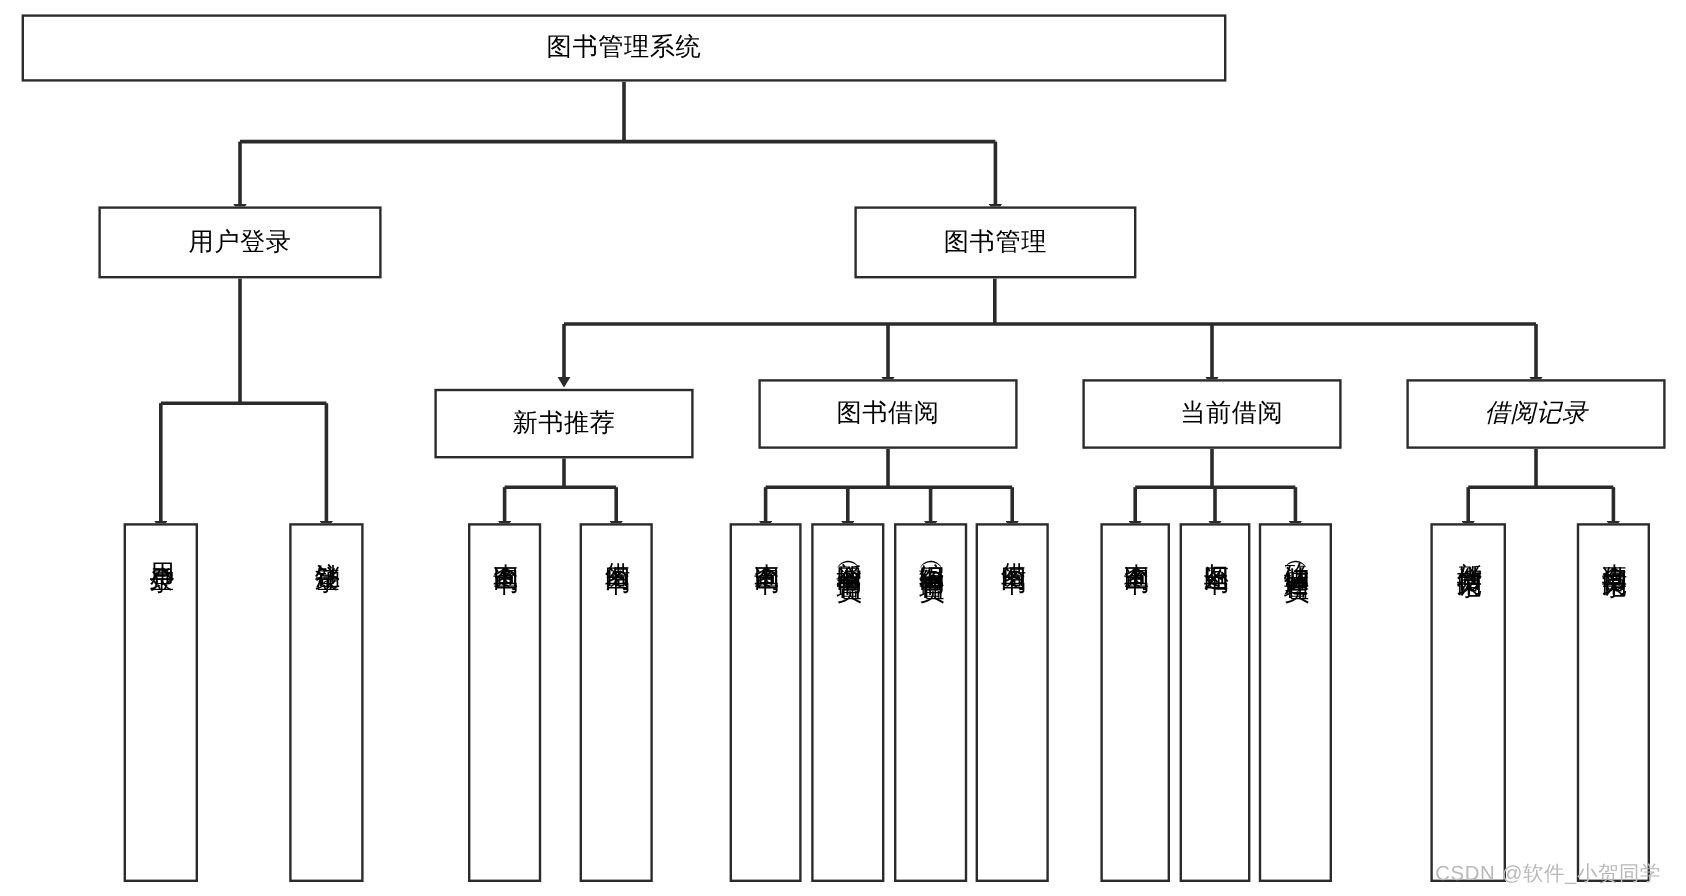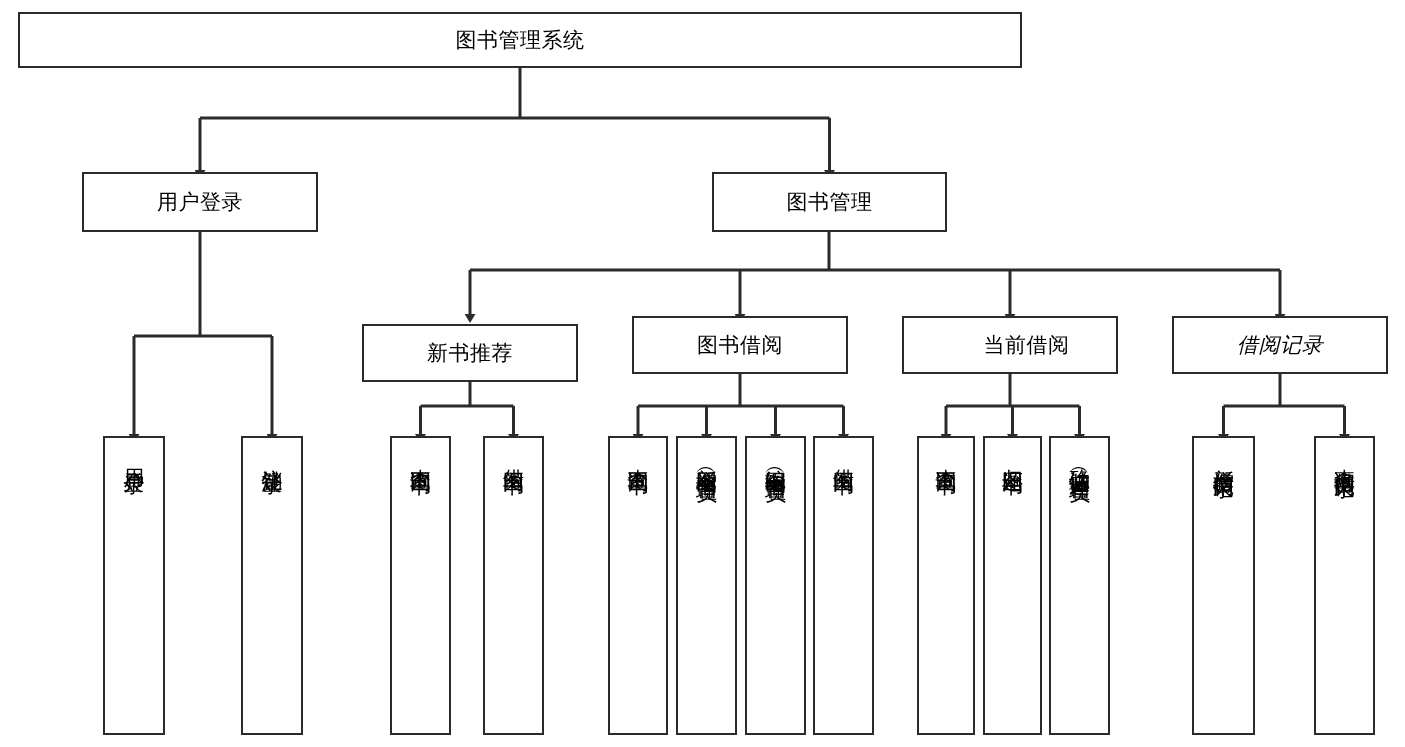--- a/index.html
+++ b/index.html
@@ -145,13 +145,14 @@
       <div class="node vertical" style="left: 1049px; top: 436px; width: 61px; height: 299px;">
         <span class="label">确认归还（管理员）</span>
       </div>
       <div class="node vertical" style="left: 1192px; top: 436px; width: 63px; height: 299px;">
         <span class="label">新增借阅记录</span>
       </div>
       <div class="node vertical" style="left: 1314px; top: 436px; width: 61px; height: 299px;">
         <span class="label">查询借阅记录</span>
       </div>
     </div>
+  <div class="watermark" id="watermark" style="left: 1196px; top: 716px;">CSDN @软件_小贺同学</div>
 </div>
 
 </body></html>

